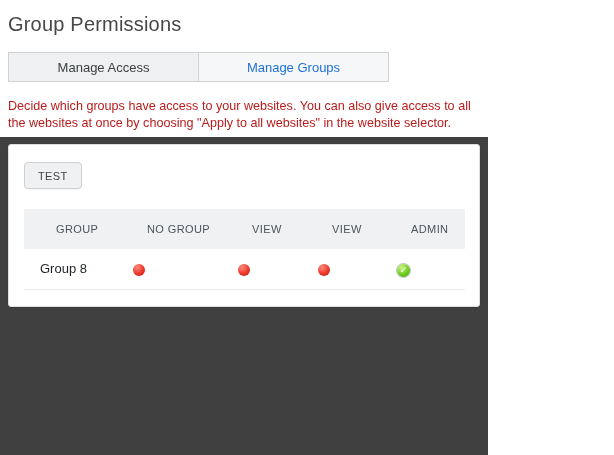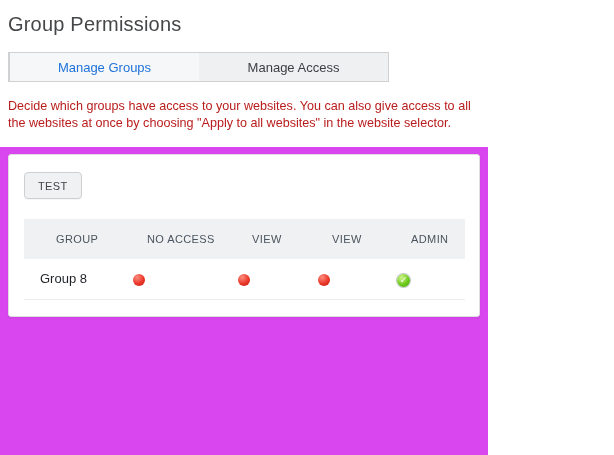--- a/index.html
+++ b/index.html
@@ -47,22 +47,22 @@
     margin-top: 16px;
     font-size: 12.6px;
     line-height: 1.32;
     color: #b91c1c;
     max-width: 588px;
   }
 
   
   .gray-section {
     flex: 1;
-    margin-top: 16px;
-    background: #d946ef;
+    margin-top: 6px;
+    background: #404040;
     padding: 7px 8px 0 8px;
   }
   .card {
     background: #ffffff;
     border: 1px solid #dcdee0;
     border-radius: 3px;
     box-shadow: 0 1px 2px rgba(0,0,0,0.08);
     padding: 17px 15px 16px 15px;
   }
   .test-btn {
@@ -145,22 +145,22 @@
 </style>
 </head>
 <body>
 
 <div id="app">
 
   <div class="top">
     <h1 class="page-title">Group Permissions</h1>
 
     <div class="tabbar">
+      <div class="tab">Manage Access</div>
       <div class="tab active">Manage Groups</div>
-      <div class="tab">Manage Access</div>
     </div>
 
     <p class="desc">Decide which groups have access to your websites. You can also give access to all the websites at once by choosing "Apply to all websites" in the website selector.</p>
   </div>
 
   <div class="gray-section">
     <div class="card">
 
       <button class="test-btn">TEST</button>
 
@@ -168,21 +168,21 @@
         <colgroup>
           <col class="c-group">
             <col class="c-noaccess">
             <col class="c-view">
             <col class="c-write">
             <col class="c-admin">
         </colgroup>
         <thead>
           <tr>
             <th>GROUP</th>
-            <th>NO ACCESS</th>
+            <th>NO GROUP</th>
             <th>VIEW</th>
             <th>VIEW</th>
             <th>ADMIN</th>
           </tr>
         </thead>
         <tbody>
           <tr>
             <td>Group 8</td>
             <td class="perm-cell"><span class="status-icon denied"></span></td>
             <td class="perm-cell"><span class="status-icon denied"></span></td>

